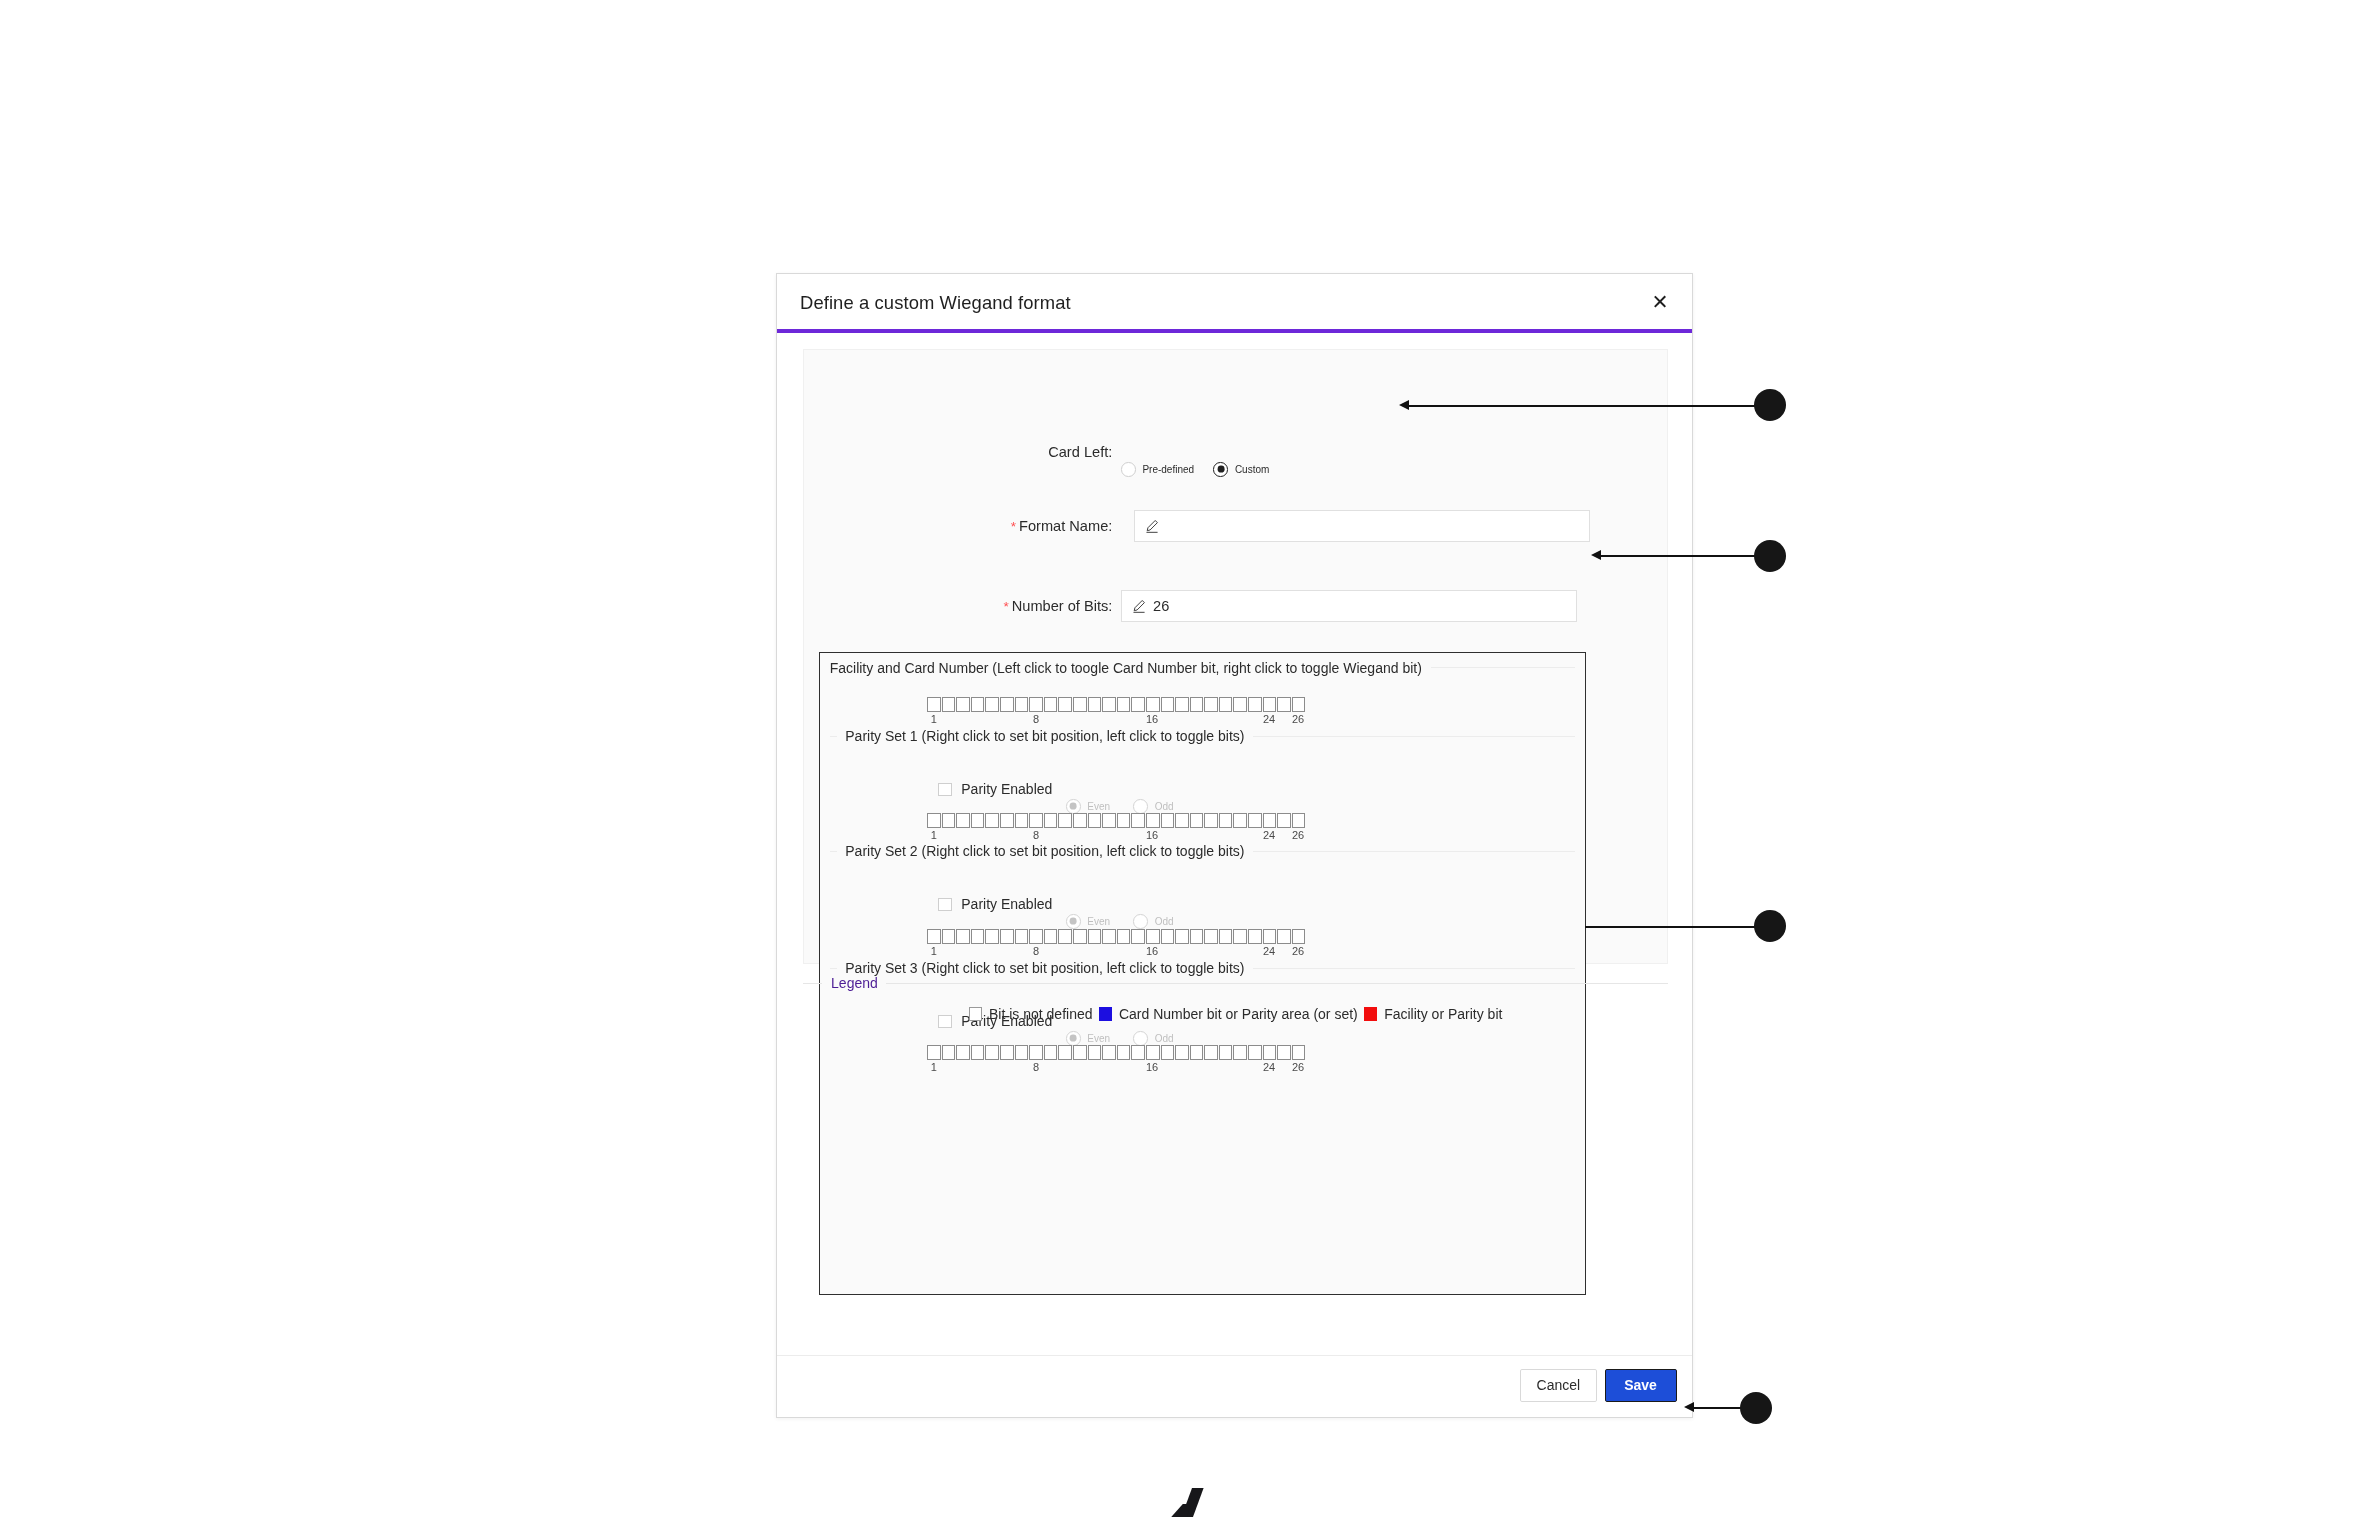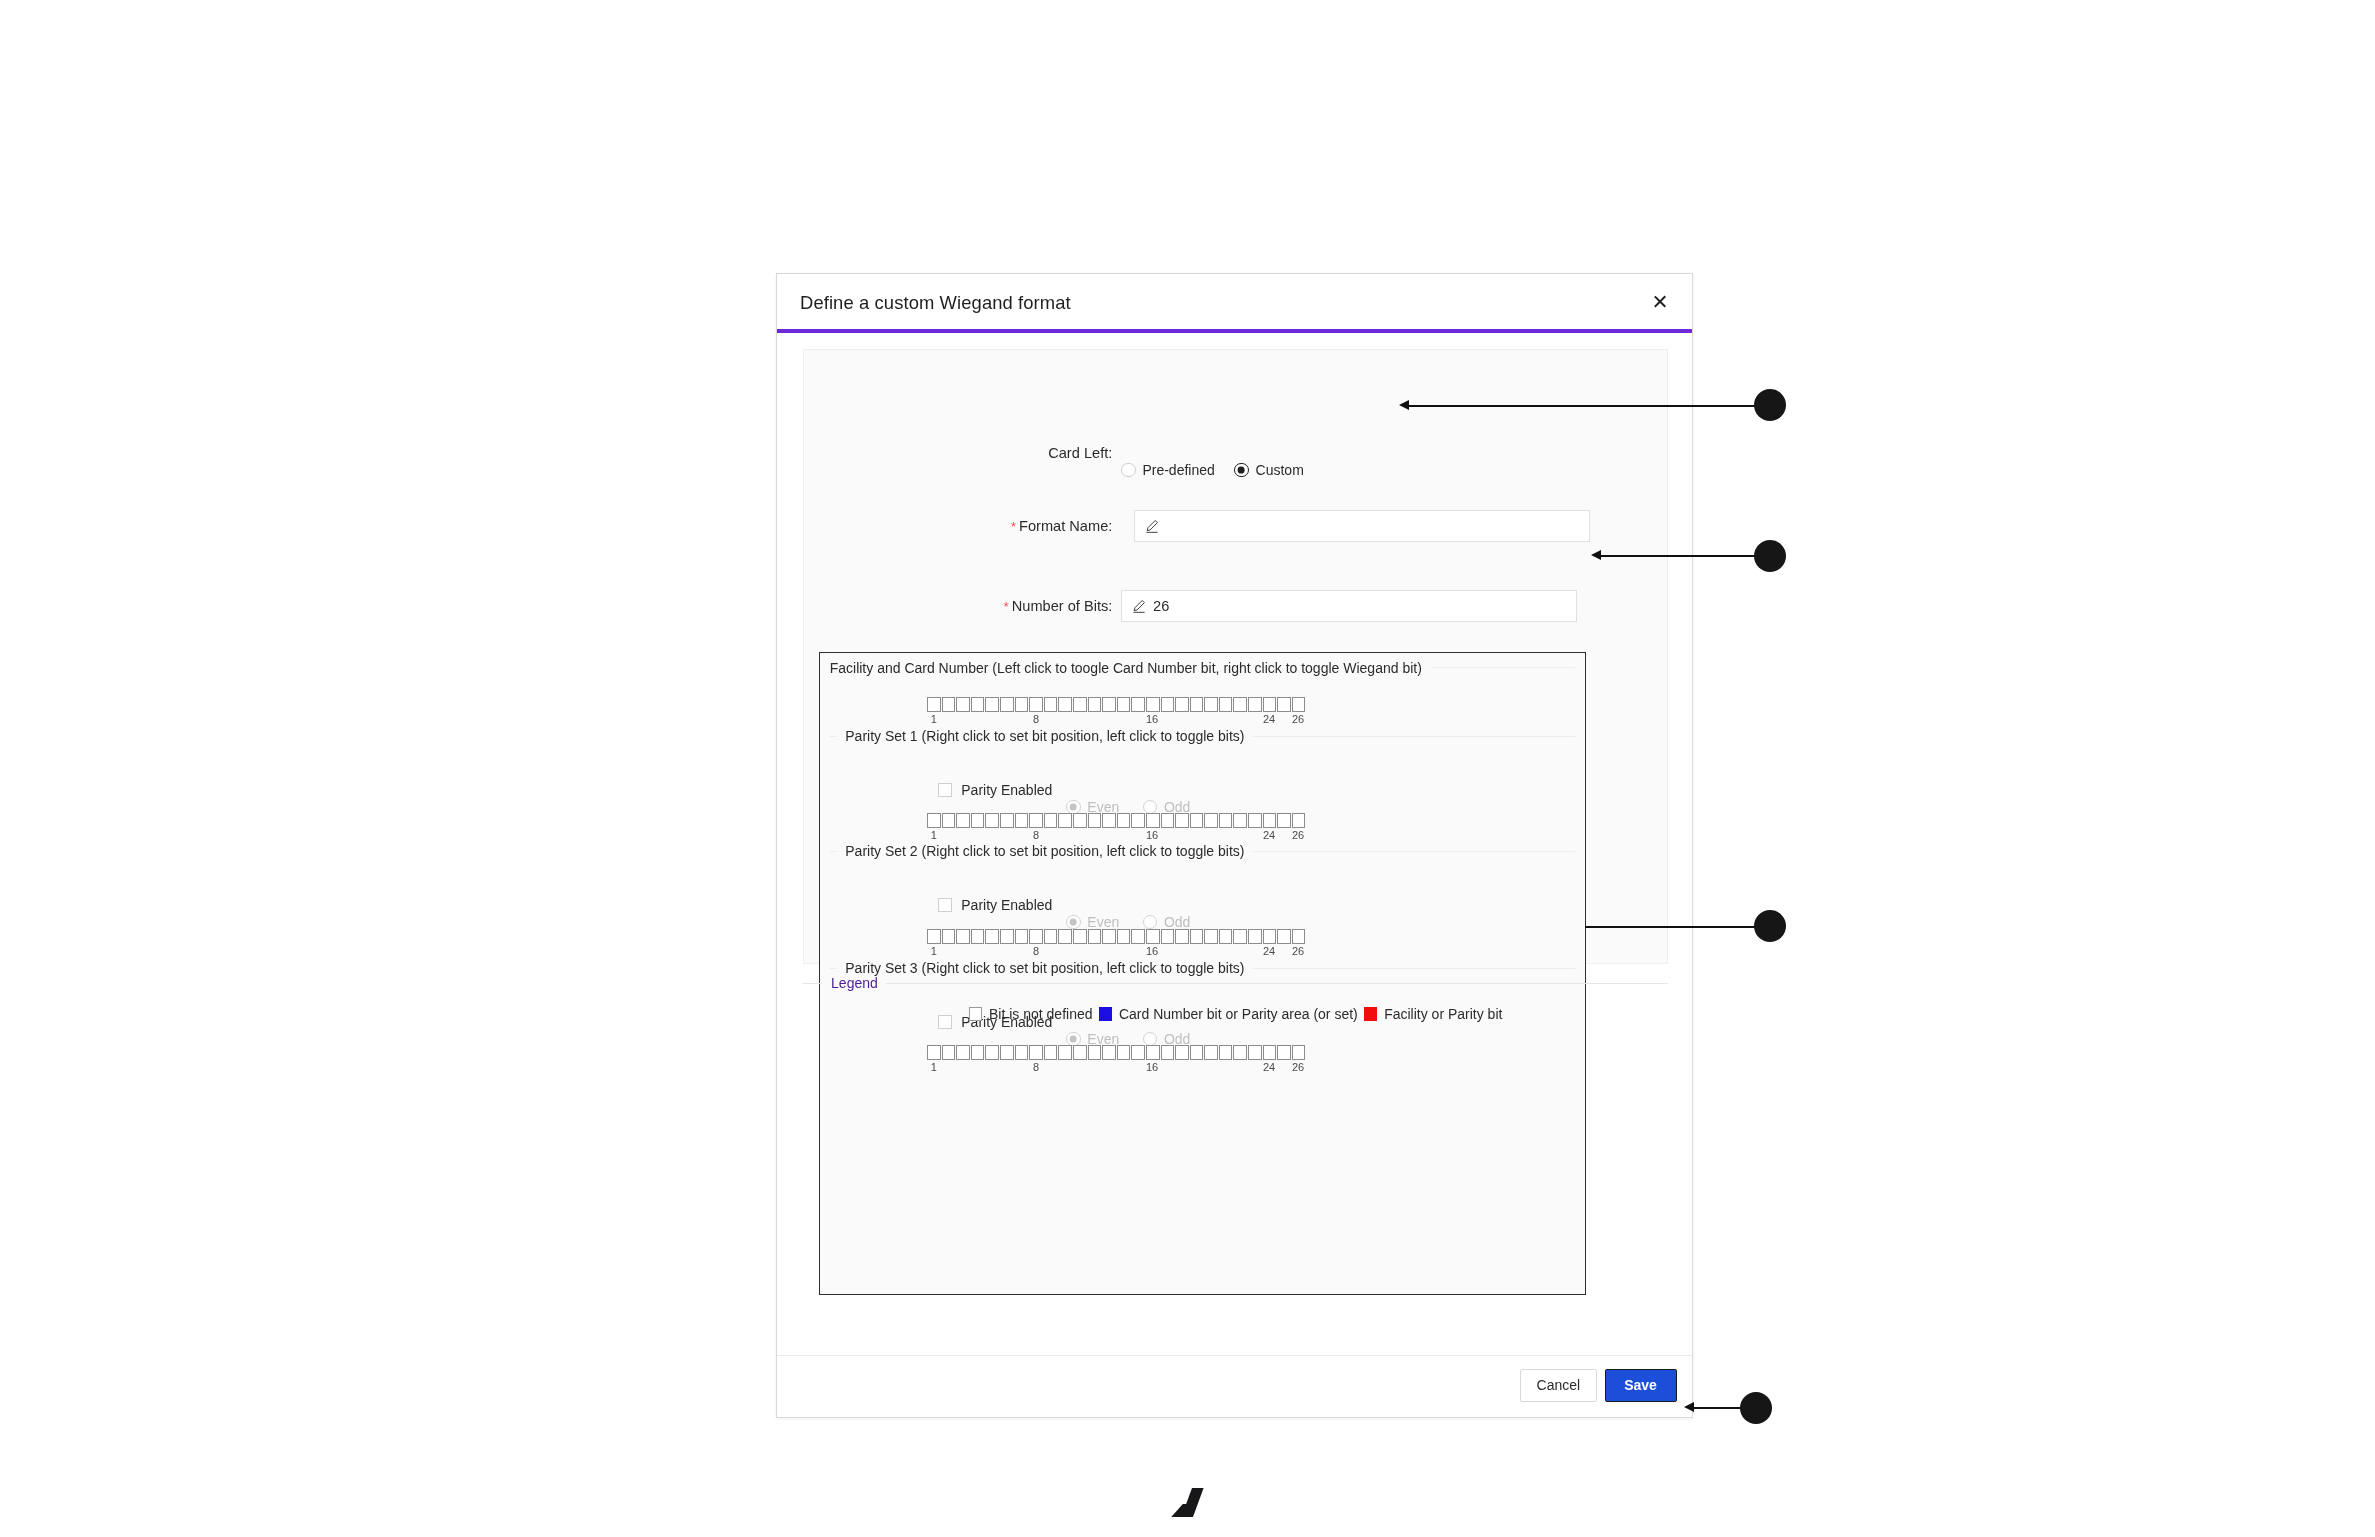--- a/index.html
+++ b/index.html
@@ -104,21 +104,21 @@
   #row-card-type { top: 95px; }
   .radio-group {
     display: flex;
     align-items: center;
     gap: 5.8px;
   }
   .radio-opt {
     display: flex;
     align-items: center;
     gap: 6.8px;
-    font-size: 14px;
+    font-size: 10px;
     color: #2b2b2b;
     cursor: pointer;
     margin-right: 13.6px;
     white-space: nowrap;
     margin-top: 34px;
   }
   .radio-dot {
     width: 14.6px;
     height: 14.6px;
     border-radius: 50%;

